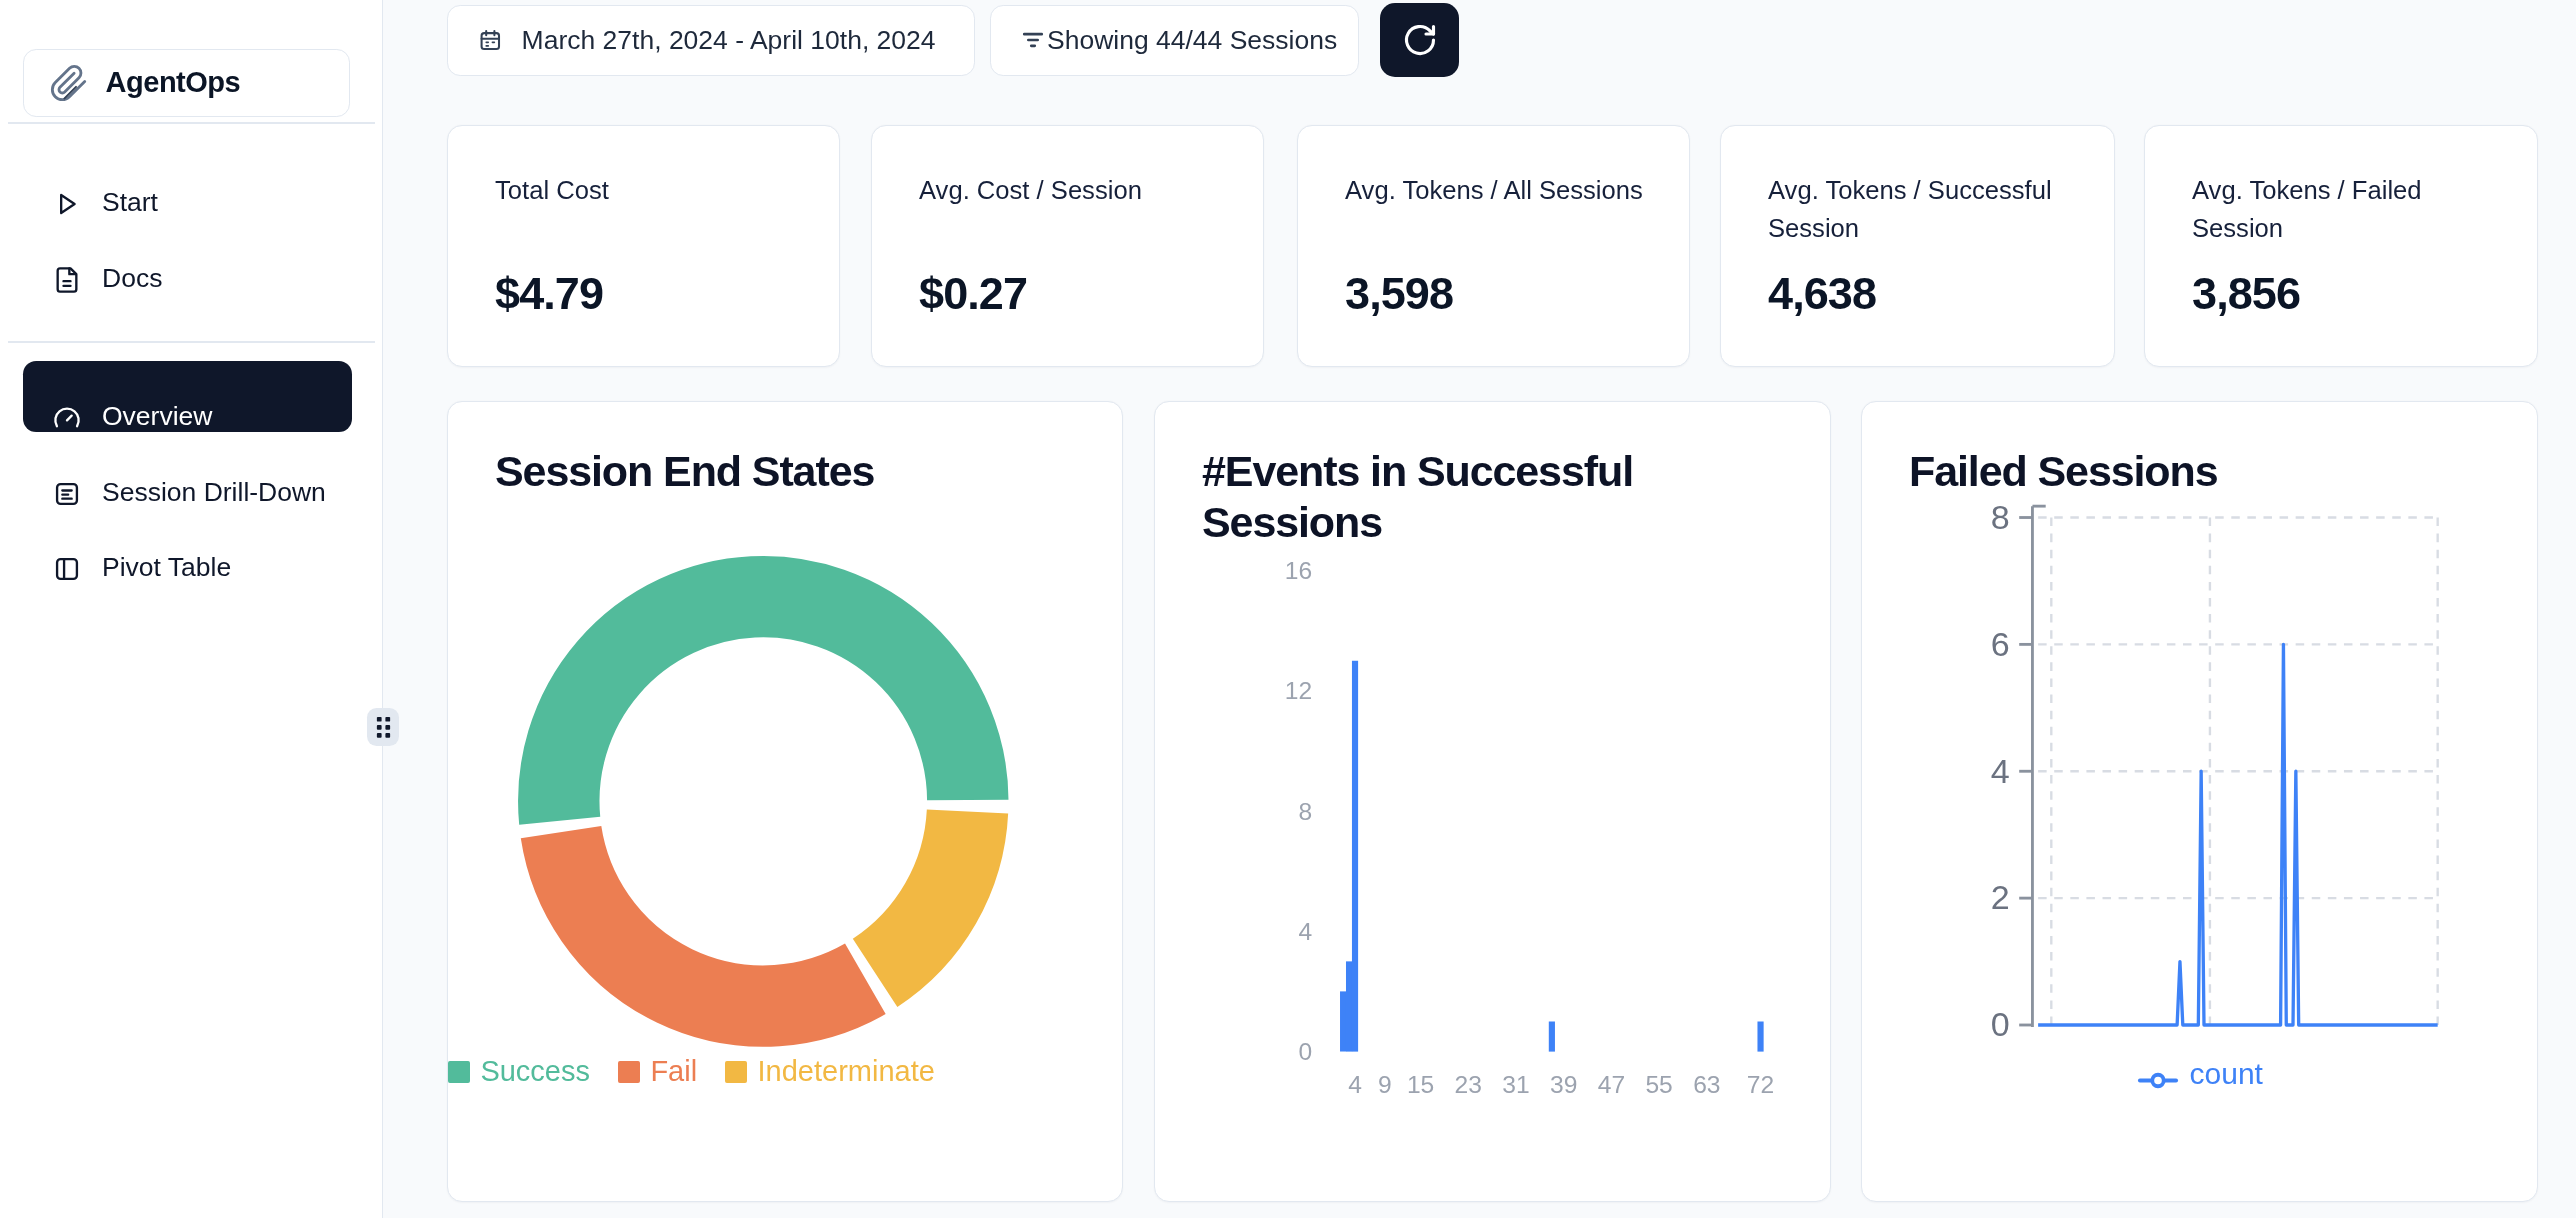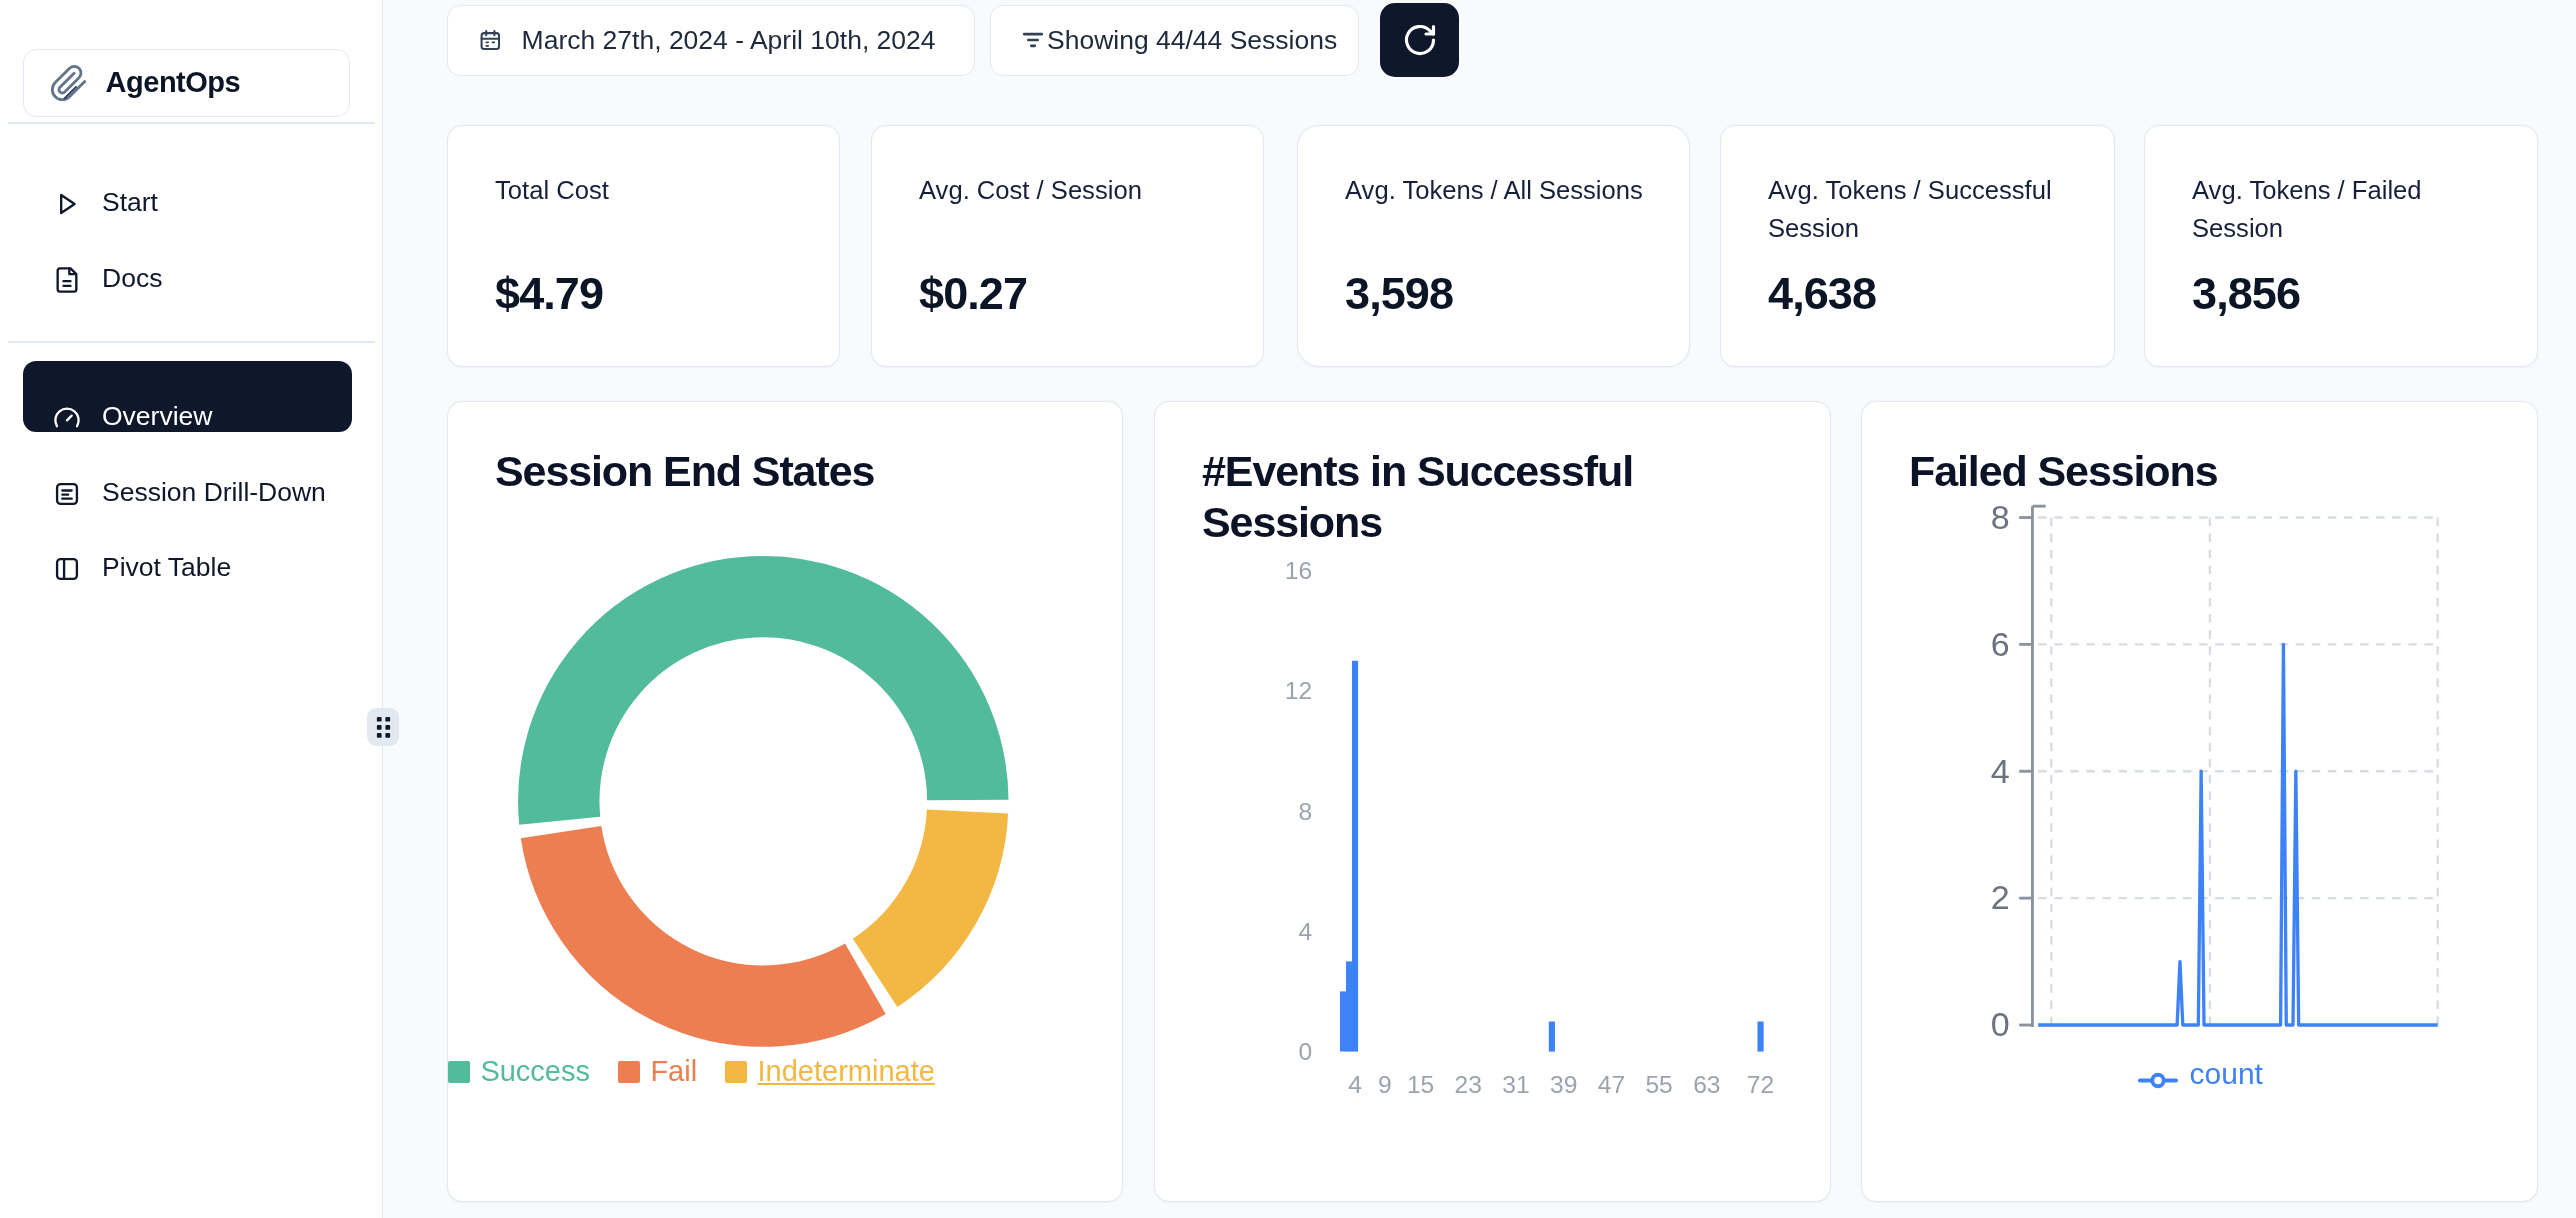--- a/index.html
+++ b/index.html
@@ -152,21 +152,21 @@
 
   <div id="stats-row">
       <div class="stat-card" style="left: 447px; width: 393px;">
         <div class="stat-label">Total Cost</div>
         <div class="stat-value">$4.79</div>
       </div>
       <div class="stat-card" style="left: 871px; width: 393px;">
         <div class="stat-label">Avg. Cost / Session</div>
         <div class="stat-value">$0.27</div>
       </div>
-      <div class="stat-card" style="left: 1297px; width: 393px; border-radius: 22px;">
+      <div class="stat-card" style="left: 1297px; width: 393px;">
         <div class="stat-label">Avg. Tokens / All Sessions</div>
         <div class="stat-value">3,598</div>
       </div>
       <div class="stat-card" style="left: 1720px; width: 395px;">
         <div class="stat-label">Avg. Tokens / Successful Session</div>
         <div class="stat-value">4,638</div>
       </div>
       <div class="stat-card" style="left: 2144px; width: 394px;">
         <div class="stat-label">Avg. Tokens / Failed Session</div>
         <div class="stat-value">3,856</div>
@@ -184,21 +184,21 @@
         <div class="item">
           <span class="swatch" style="background: rgb(82, 187, 155);"></span>
           <span style="color: rgb(82, 187, 155);">Success</span>
         </div>
         <div class="item">
           <span class="swatch" style="background: rgb(236, 126, 82);"></span>
           <span style="color: rgb(236, 126, 82);">Fail</span>
         </div>
         <div class="item">
           <span class="swatch" style="background: rgb(242, 184, 67);"></span>
-          <span style="color: rgb(242, 184, 67); text-decoration: underline;">Indeterminate</span>
+          <span style="color: rgb(242, 184, 67);">Indeterminate</span>
         </div>
       </div>
   </div>
 
   <div class="chart-card" style="left:1154px;width:677px">
     <div class="chart-title" style="width:549px">#Events in Successful Sessions</div>
     <svg class="plot" id="bars-svg" width="677" height="801" viewBox="0 0 715 846">
         <text x="166" y="695" text-anchor="end" font-size="26" fill="#9CA3AF">0</text>
         <text x="166" y="568" text-anchor="end" font-size="26" fill="#9CA3AF">4</text>
         <text x="166" y="441" text-anchor="end" font-size="26" fill="#9CA3AF">8</text>

